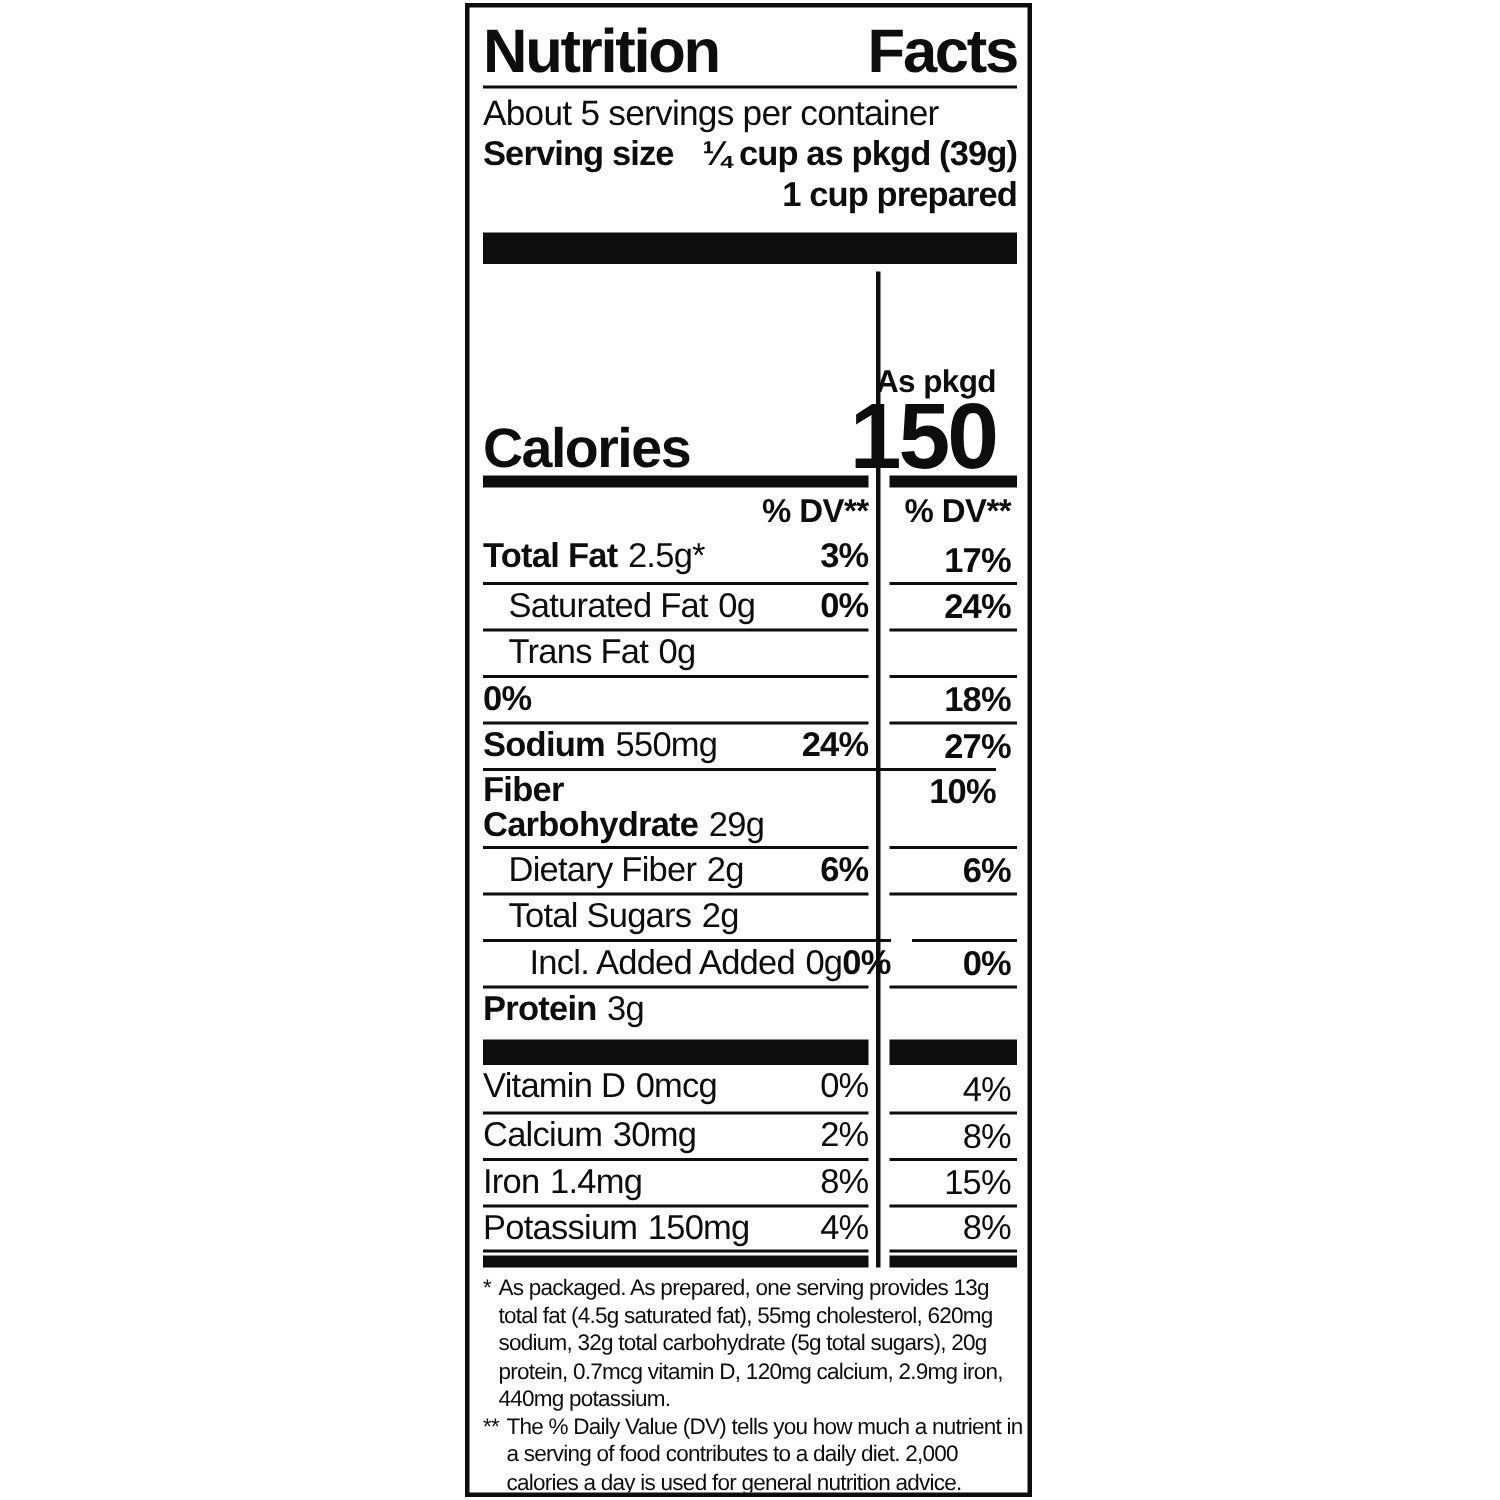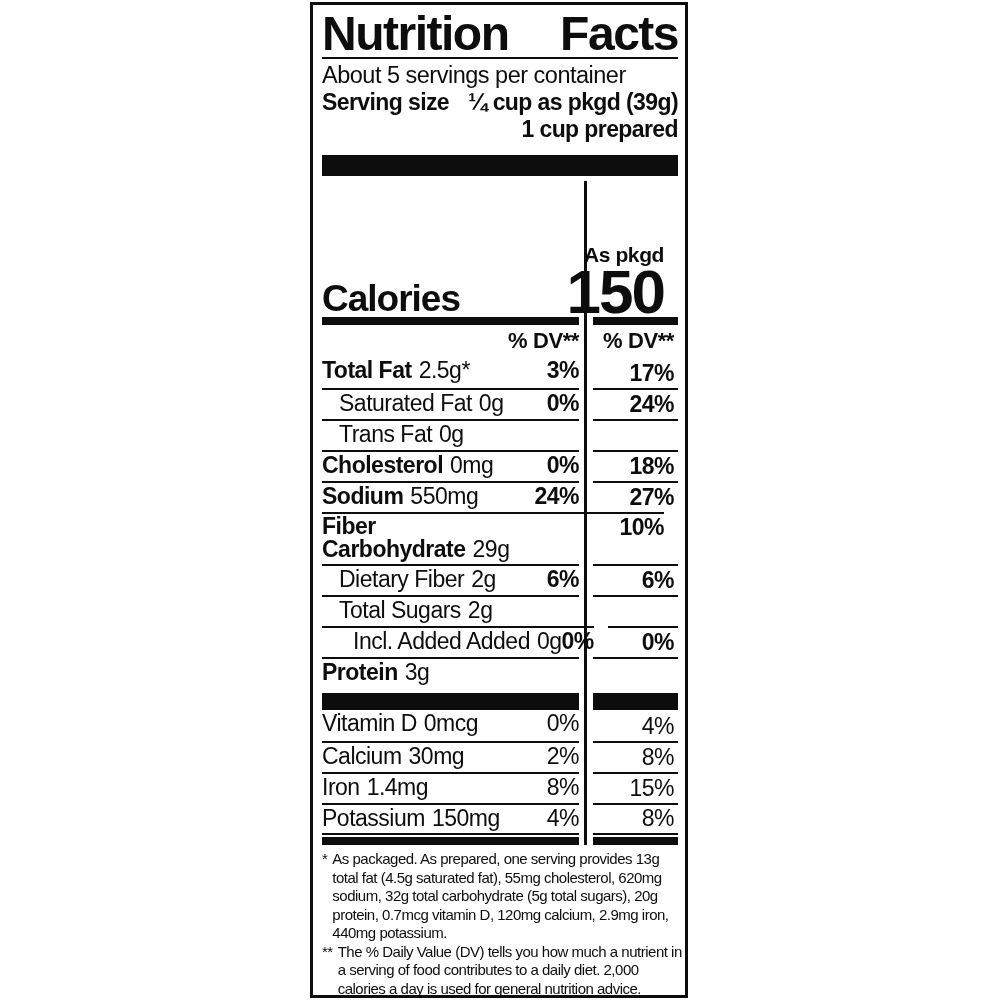--- a/index.html
+++ b/index.html
@@ -8,21 +8,21 @@
     font-family:"Liberation Sans","DejaVu Sans",sans-serif;
     color:#0d0d0d; -webkit-font-smoothing:antialiased;
   }
   .nf {
     position:absolute; left:310px; top:2px; width:378px; height:996px;
     border:3px solid #0d0d0d; box-sizing:border-box; background:#fff;
     padding:7px 7px 0 9px; overflow:hidden;
   }
   
   .title-row { display:flex; justify-content:space-between; align-items:flex-end;
-    font-weight:bold; font-size:48px; line-height:44px; letter-spacing:-1.5px; }
+    font-weight:bold; font-size:41px; line-height:44px; letter-spacing:-1.5px; }
   .rule { height:2px; background:#0d0d0d; margin:1px 0 3px 0; }
   .servings-line { font-size:23.5px; line-height:27px; letter-spacing:-0.5px; }
   .ss-row { display:flex; justify-content:space-between; font-weight:bold;
     font-size:23px; line-height:27px; letter-spacing:-0.6px; }
   .ss-row2 { text-align:right; font-weight:bold; font-size:23px; line-height:27px; letter-spacing:-0.6px; }
   .bar-full { height:21px; background:#0d0d0d; margin-top:12px; }
 
   
   .cols { position:relative; margin-top:5px; }
   .divider { position:absolute; left:262px; top:0; bottom:0; width:3px; background:#0d0d0d; }
@@ -139,21 +139,20 @@
           <div class="cl ind1">
             <span class="nm"><span>Trans Fat</span><span class="amt">0g</span></span>
             <span class="pct"></span>
           </div>
           <div class="cr">
             <span class="pct"></span>
           </div>
         </div>
         <div class="nrow">
           <div class="cl">
-            <span class="nm"><span class="b">Cholesterol</span><span class="amt">0mg</span></span>
             <span class="pct">0%</span>
           </div>
           <div class="cr">
             <span class="pct">18%</span>
           </div>
         </div>
         <div class="nrow">
           <div class="cl">
             <span class="nm"><span class="b">Sodium</span><span class="amt">550mg</span></span>
             <span class="pct">24%</span>

